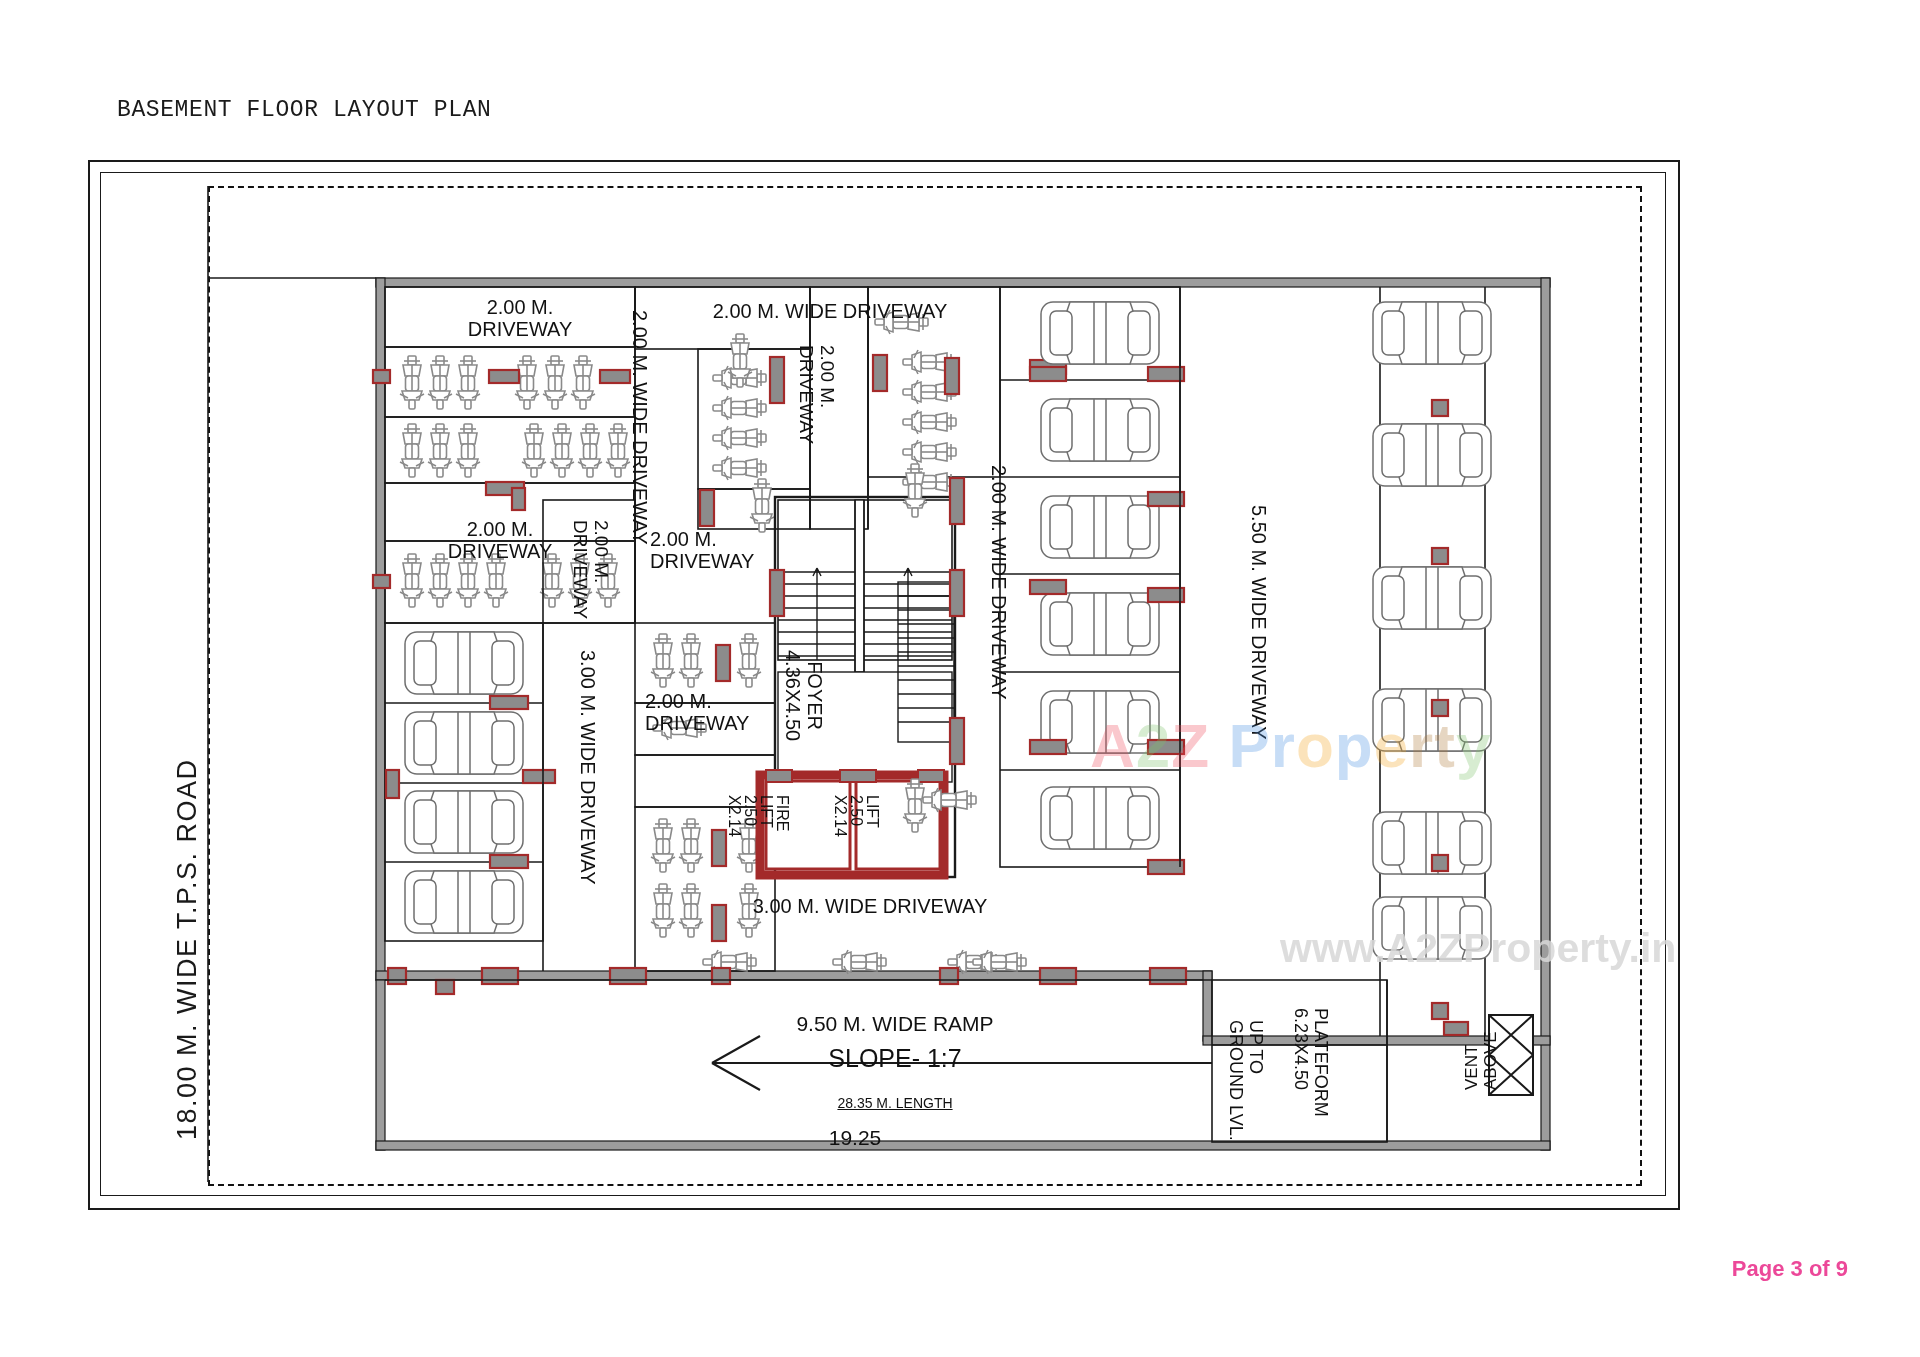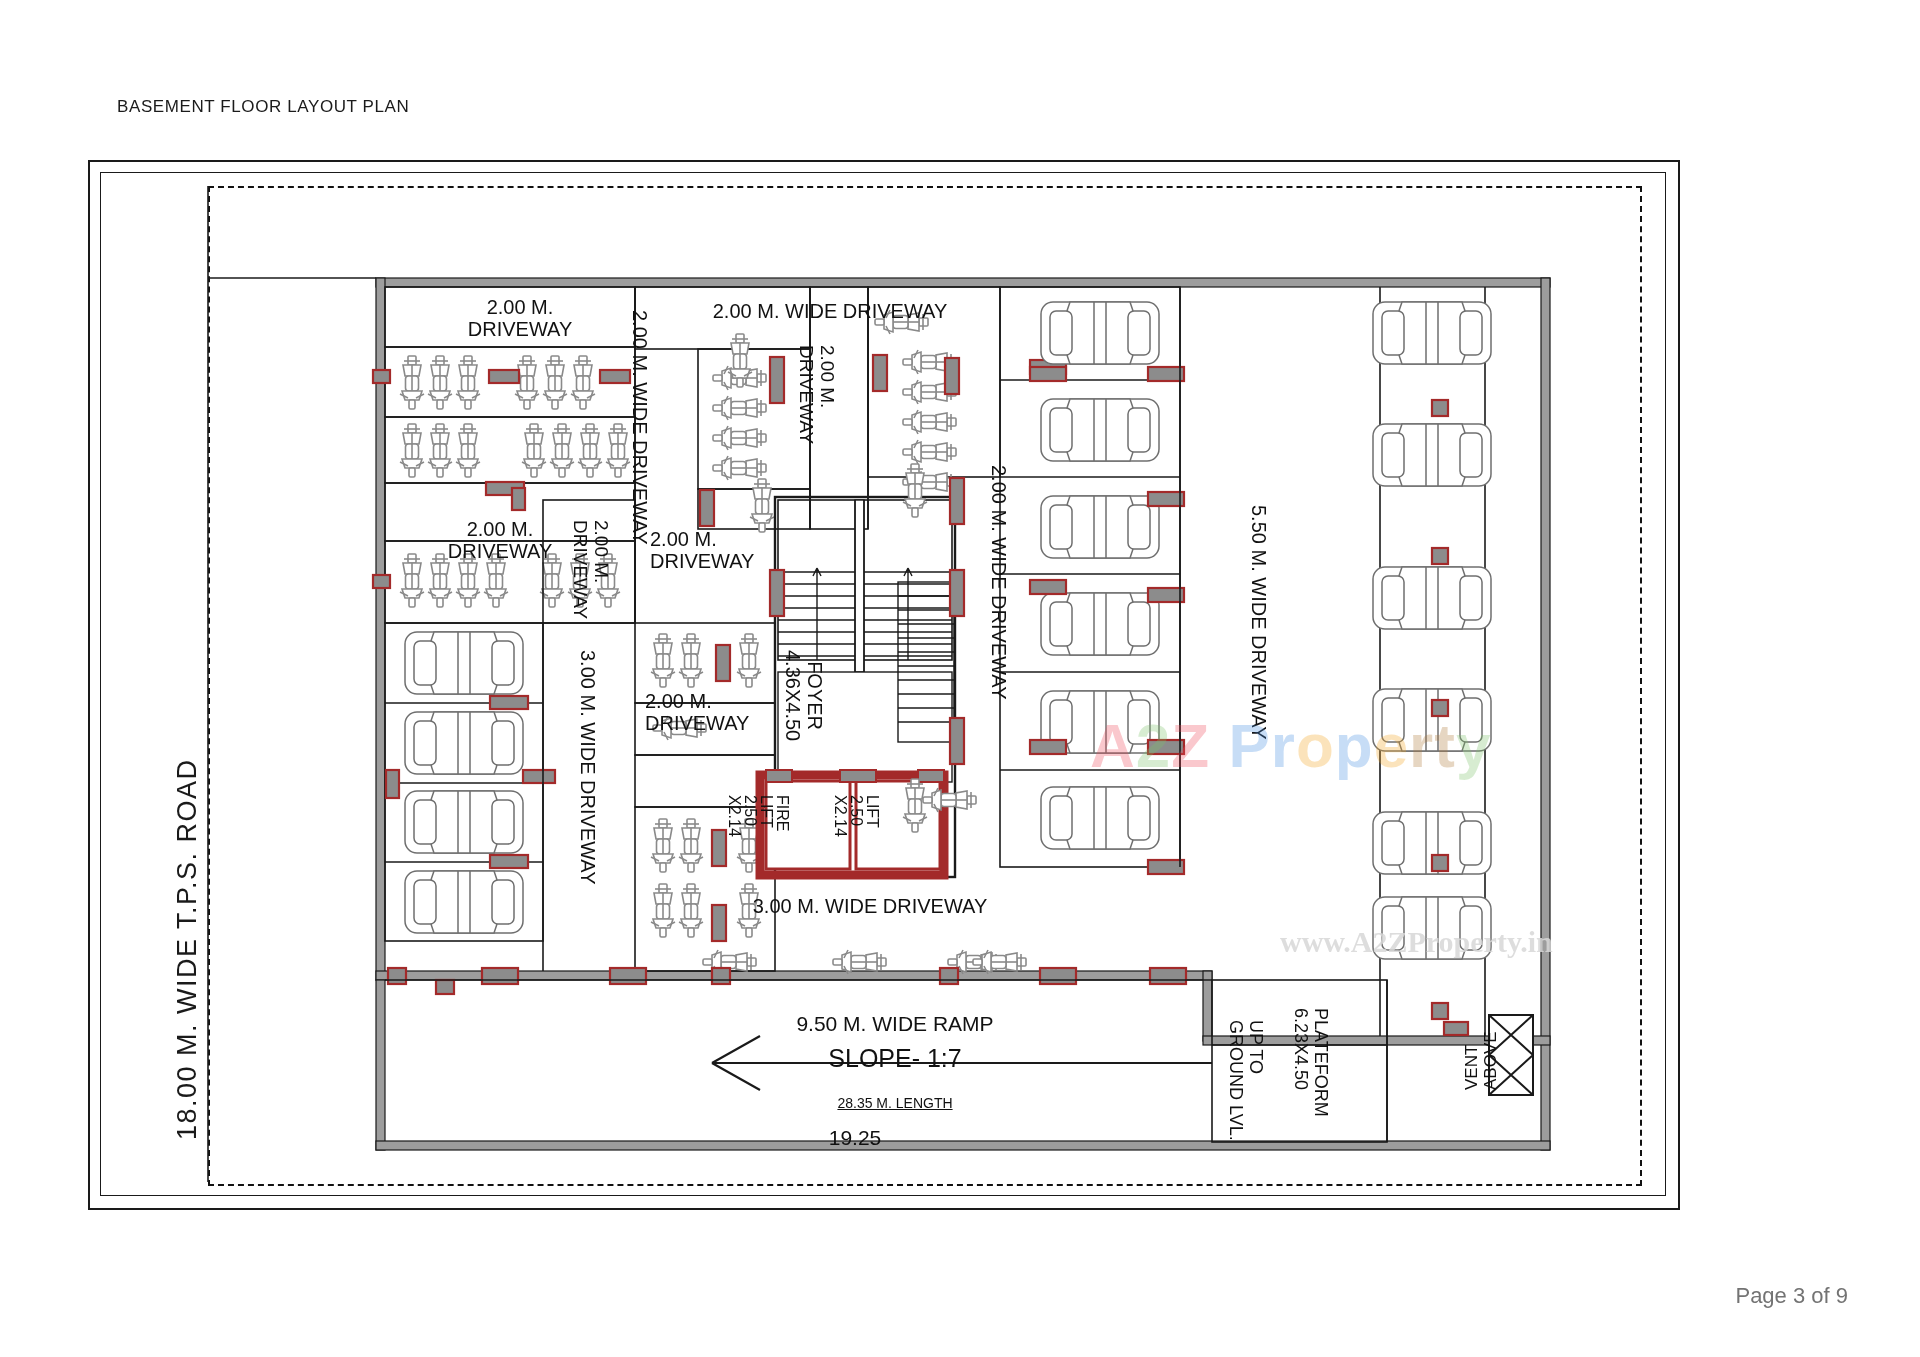--- a/index.html
+++ b/index.html
@@ -4,25 +4,25 @@
 <title>Basement Floor Layout Plan</title>
 <style>
   html,body{margin:0;padding:0;background:#ffffff;}
   body{
     width:1920px;height:1357px;position:relative;overflow:hidden;
     font-family:"Liberation Sans", sans-serif;
     color:#1a1a1a;
   }
   #page-title{
     position:absolute;left:117px;top:97px;
-    font-size:17px;letter-spacing:.6px;color:#1b1b1b;white-space:nowrap;
+    font-size:23px;letter-spacing:.6px;color:#1b1b1b;white-space:nowrap;font-family:Liberation Mono, monospace;
   }
   #page-number{
-    position:absolute;right:72px;top:1283px;
-    font-size:22px;font-weight:normal;color:#737373;white-space:nowrap;
+    position:absolute;right:72px;top:1256px;
+    font-size:22px;font-weight:bold;color:#ec4899;white-space:nowrap;
   }
 
   
   #outer-frame{position:absolute;left:88px;top:160px;width:1588px;height:1046px;border:2px solid #1a1a1a;}
   #inner-frame{position:absolute;left:100px;top:172px;width:1564px;height:1022px;border:1px solid #1a1a1a;}
   #plot-boundary{position:absolute;left:208px;top:186px;width:1430px;height:996px;border:2px dashed #111;}
 
   
   #plan{position:absolute;left:0;top:0;width:1920px;height:1357px;}
   svg{position:absolute;left:0;top:0;}
@@ -48,22 +48,22 @@
   #wm-logo .z{color:#ef4b5c;}
   #wm-logo .p{color:#4a90e2;}
   #wm-logo .r{color:#4a90e2;}
   #wm-logo .o{color:#f5a623;}
   #wm-logo .pe{color:#4a90e2;}
   #wm-logo .rr{color:#f5a623;}
   #wm-logo .t{color:#b07a3a;}
   #wm-logo .y{color:#7ec36b;}
   #wm-url{
     position:absolute;left:1280px;top:925px;
-    font-size:30px;font-weight:bold;color:#d8d8d8;
-    opacity:.85;pointer-events:none;user-select:none;white-space:nowrap;font-family:Liberation Serif, serif;
+    font-size:41px;font-weight:bold;color:#d8d8d8;
+    opacity:.85;pointer-events:none;user-select:none;white-space:nowrap;
   }
 </style>
 </head>
 <body>
 
 <div id="page-title">BASEMENT FLOOR LAYOUT PLAN</div>
 <div id="page-number">Page 3 of 9</div>
 
 <div id="outer-frame"></div>
 <div id="inner-frame"></div>

